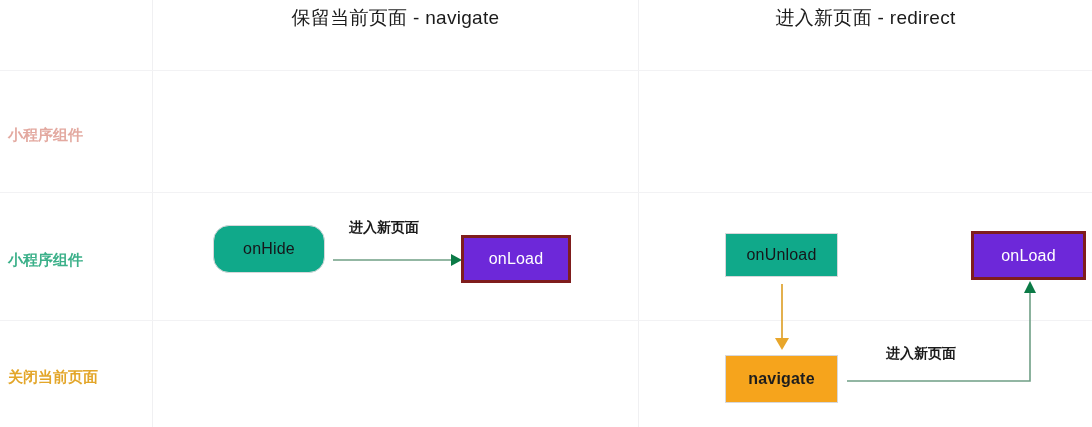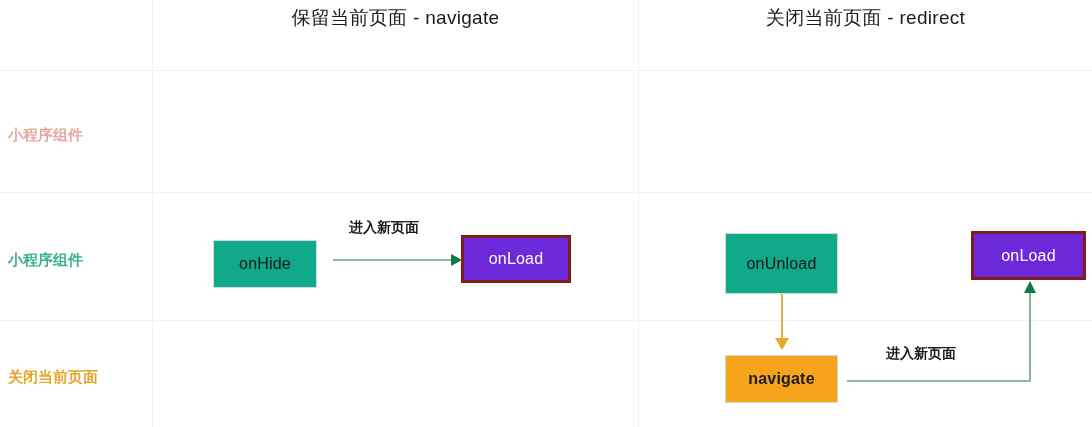--- a/index.html
+++ b/index.html
@@ -79,23 +79,23 @@
     border: 3px solid #7f1d1d;
     color: #ffffff;
   }
   .node.orange {
     background: #f6a41c;
     border: 1px solid #d7d7da;
     color: #1d1d1d;
     font-weight: bold;
   }
 
-  #node-onhide    { left: 213px; top: 240px; width: 104px; height: 48px; }
+  #node-onhide    { left: 213px; top: 225px; width: 112px; height: 48px; border-radius: 16px; }
   #node-onload-l  { left: 461px; top: 235px; width: 110px; height: 48px; }
-  #node-onunload  { left: 725px; top: 233px; width: 113px; height: 61px; }
+  #node-onunload  { left: 725px; top: 233px; width: 113px; height: 44px; }
   #node-onload-r  { left: 971px; top: 231px; width: 115px; height: 49px; }
   #node-detached  { left: 725px; top: 355px; width: 113px; height: 48px; }
 
   
   .edge-label {
     position: absolute;
     font-size: 14px;
     color: #1b1b1b;
     white-space: nowrap;
     font-weight: bold;
@@ -118,21 +118,21 @@
 
 <div id="diagram">
 
   <div class="vline" style="left:152px"></div>
   <div class="vline" style="left:638px"></div>
   <div class="hline" style="top:70px"></div>
   <div class="hline" style="top:192px"></div>
   <div class="hline" style="top:320px"></div>
 
   <div class="col-header" id="col-header-0">保留当前页面 - navigate</div>
-  <div class="col-header" id="col-header-1">关闭当前页面 - redirect</div>
+  <div class="col-header" id="col-header-1">进入新页面 - redirect</div>
 
   <div class="row-label" id="row-label-0">小程序组件</div>
   <div class="row-label" id="row-label-1">小程序组件</div>
   <div class="row-label" id="row-label-2">关闭当前页面</div>
 
   <svg id="connectors" viewBox="0 0 1092 427" xmlns="http://www.w3.org/2000/svg">
 
     <g>
       <line x1="333" y1="260" x2="451" y2="260" stroke="#6f9f85" stroke-width="1.6"></line>
       <polygon points="451,254 462,260 451,266" fill="#0b7a46"></polygon>

